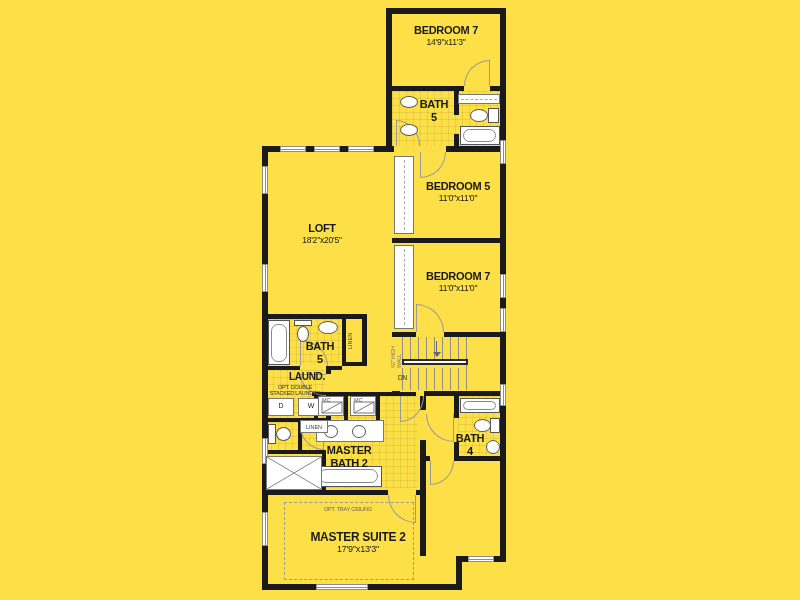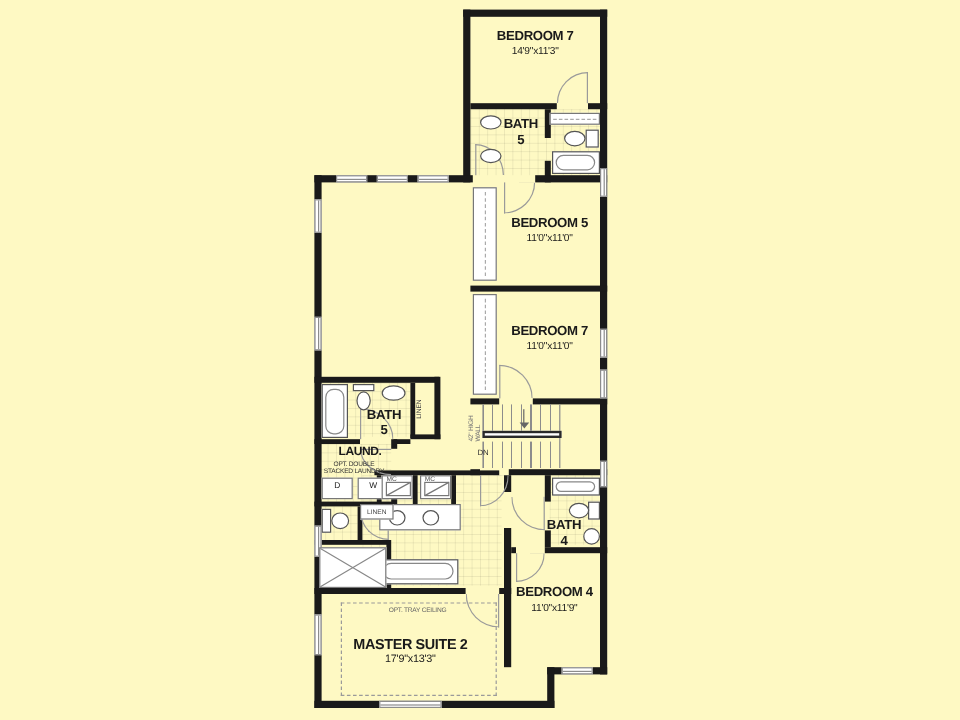--- a/index.html
+++ b/index.html
@@ -1,16 +1,16 @@
 <!DOCTYPE html>
 <html><head>
 <meta charset="utf-8">
 <style>
   html,body{margin:0;padding:0;background:#fff;}
-  .plan{position:relative;width:800px;height:600px;background:#fef9c3;overflow:hidden;
+  .plan{position:relative;width:800px;height:600px;background:#fde047;overflow:hidden;
         font-family:"Liberation Sans",sans-serif;color:#1a1a1a;}
   .abs{position:absolute;}
   .w{position:absolute;background:#1a1a1a;}
   .win{position:absolute;background:#fff;border:1px solid #8c8c8c;box-sizing:border-box;}
   .win.h{background-image:linear-gradient(#8c8c8c,#8c8c8c);background-size:100% 1px;background-position:center;background-repeat:no-repeat;}
   .win.v{background-image:linear-gradient(#8c8c8c,#8c8c8c);background-size:1px 100%;background-position:center;background-repeat:no-repeat;}
   .tile{position:absolute;background-image:linear-gradient(rgba(0,0,0,.07) 1px,transparent 1px),linear-gradient(90deg,rgba(0,0,0,.07) 1px,transparent 1px);background-size:7px 7px;}
   .arc{position:absolute;border:0 solid #9a9a9a;box-sizing:border-box;}
   .a-tl{border-radius:100% 0 0 0;border-top-width:1px;border-left-width:1px;}
   .a-tr{border-radius:0 100% 0 0;border-top-width:1px;border-right-width:1px;}
@@ -229,37 +229,41 @@
     <div class="rd">14'9"x11'3"</div>
   </div>
   <div class="rlabel" style="left:414px;top:98px;width:40px;">
     <div class="rn">BATH</div>
     <div class="rn">5</div>
   </div>
   <div class="rlabel" style="left:408px;top:180px;width:100px;">
     <div class="rn">BEDROOM 5</div>
     <div class="rd">11'0"x11'0"</div>
   </div>
+  <div class="rlabel" style="left:272px;top:222px;width:100px;">
+    <div class="rn">LOFT</div>
+    <div class="rd">18'2"x20'5"</div>
+  </div>
   <div class="rlabel" style="left:408px;top:270px;width:100px;">
     <div class="rn">BEDROOM 7</div>
     <div class="rd">11'0"x11'0"</div>
   </div>
   <div class="rlabel" style="left:296px;top:340px;width:48px;">
     <div class="rn">BATH</div>
     <div class="rn">5</div>
   </div>
-  <div class="rlabel" style="left:256px;top:371px;width:62px;text-align:right;">
+  <div class="rlabel" style="left:276px;top:371px;width:62px;">
     <div class="rn" style="font-size:10px;">LAUND.</div>
+  </div>
+  <div class="rlabel" style="left:308px;top:444px;width:82px;">
+    <div class="rn">MASTER</div>
+    <div class="rn">BATH 2</div>
   </div>
   <div class="rlabel" style="left:452px;top:432px;width:36px;">
     <div class="rn">BATH</div>
     <div class="rn">4</div>
   </div>
-  <div class="rlabel" style="left:416px;top:488px;width:92px;">
-    <div class="rn">BEDROOM 4</div>
-    <div class="rd">11'0"x11'9"</div>
-  </div>
-  <div class="rlabel" style="left:276px;top:530px;width:132px;">
+  <div class="rlabel" style="left:292px;top:530px;width:132px;">
     <div class="rn" style="font-size:12px;">MASTER SUITE 2</div>
     <div class="rd" style="font-size:9px;">17'9"x13'3"</div>
   </div>
 
 </div>
 
 </body></html>

